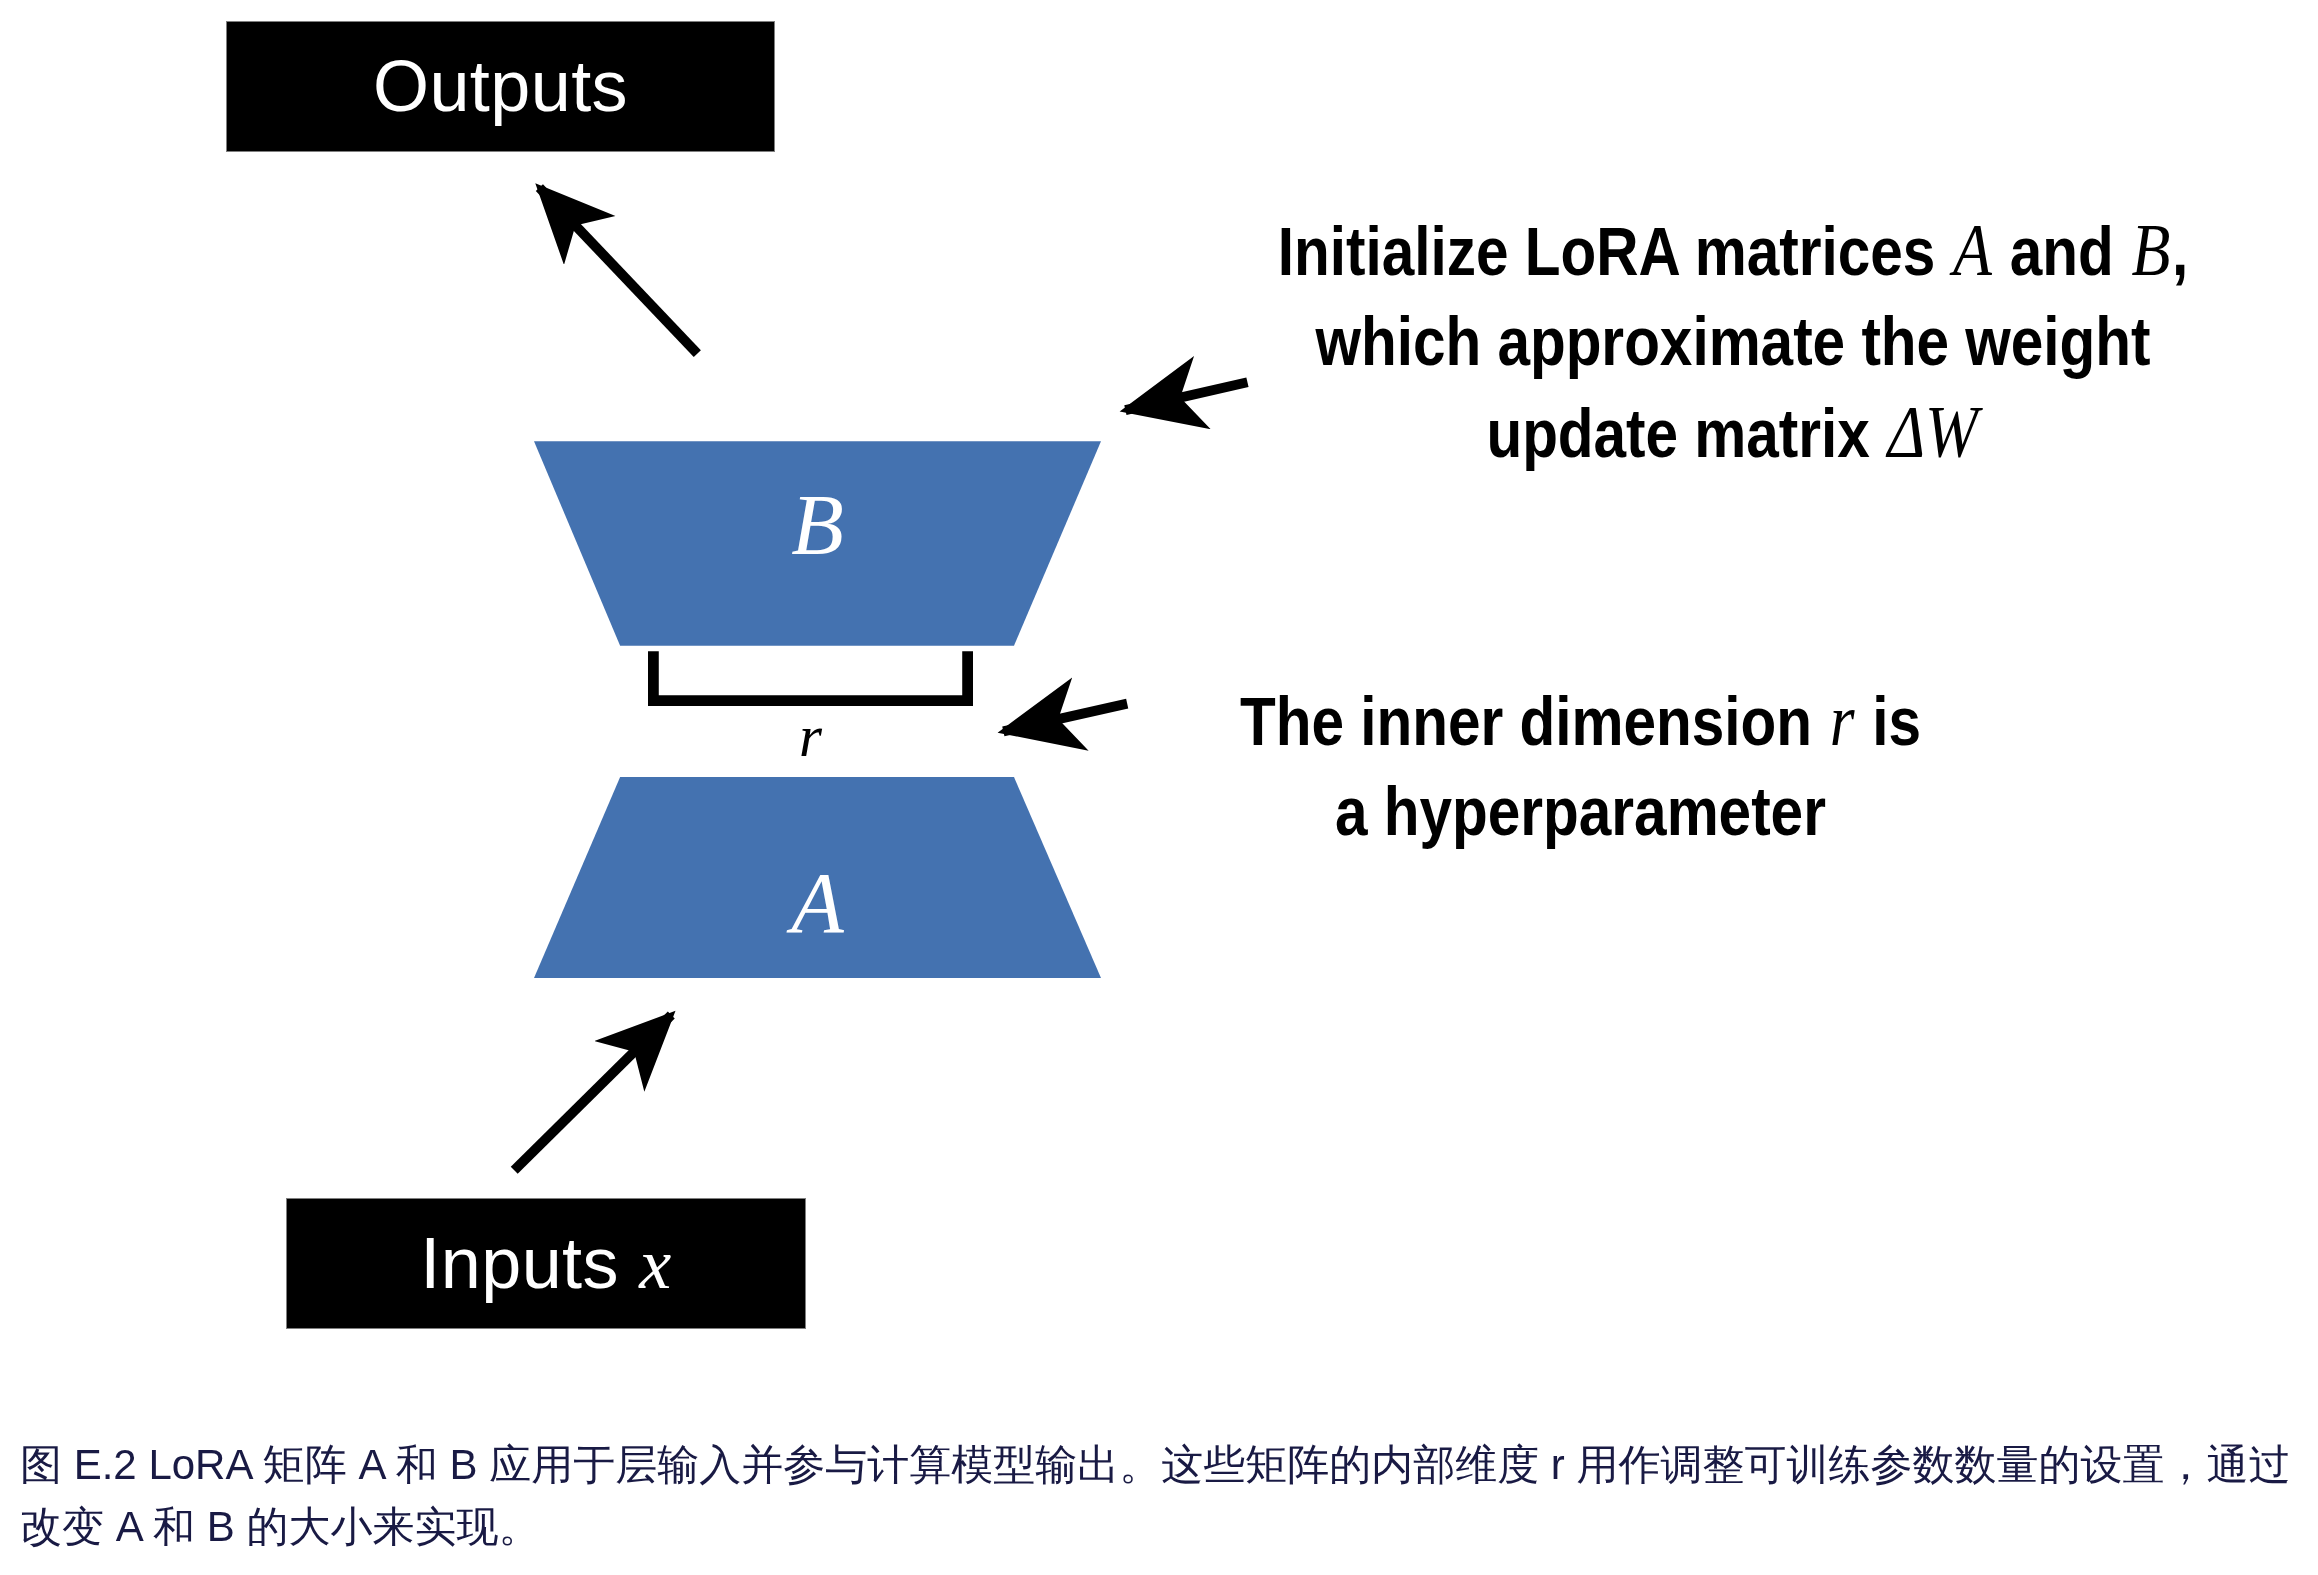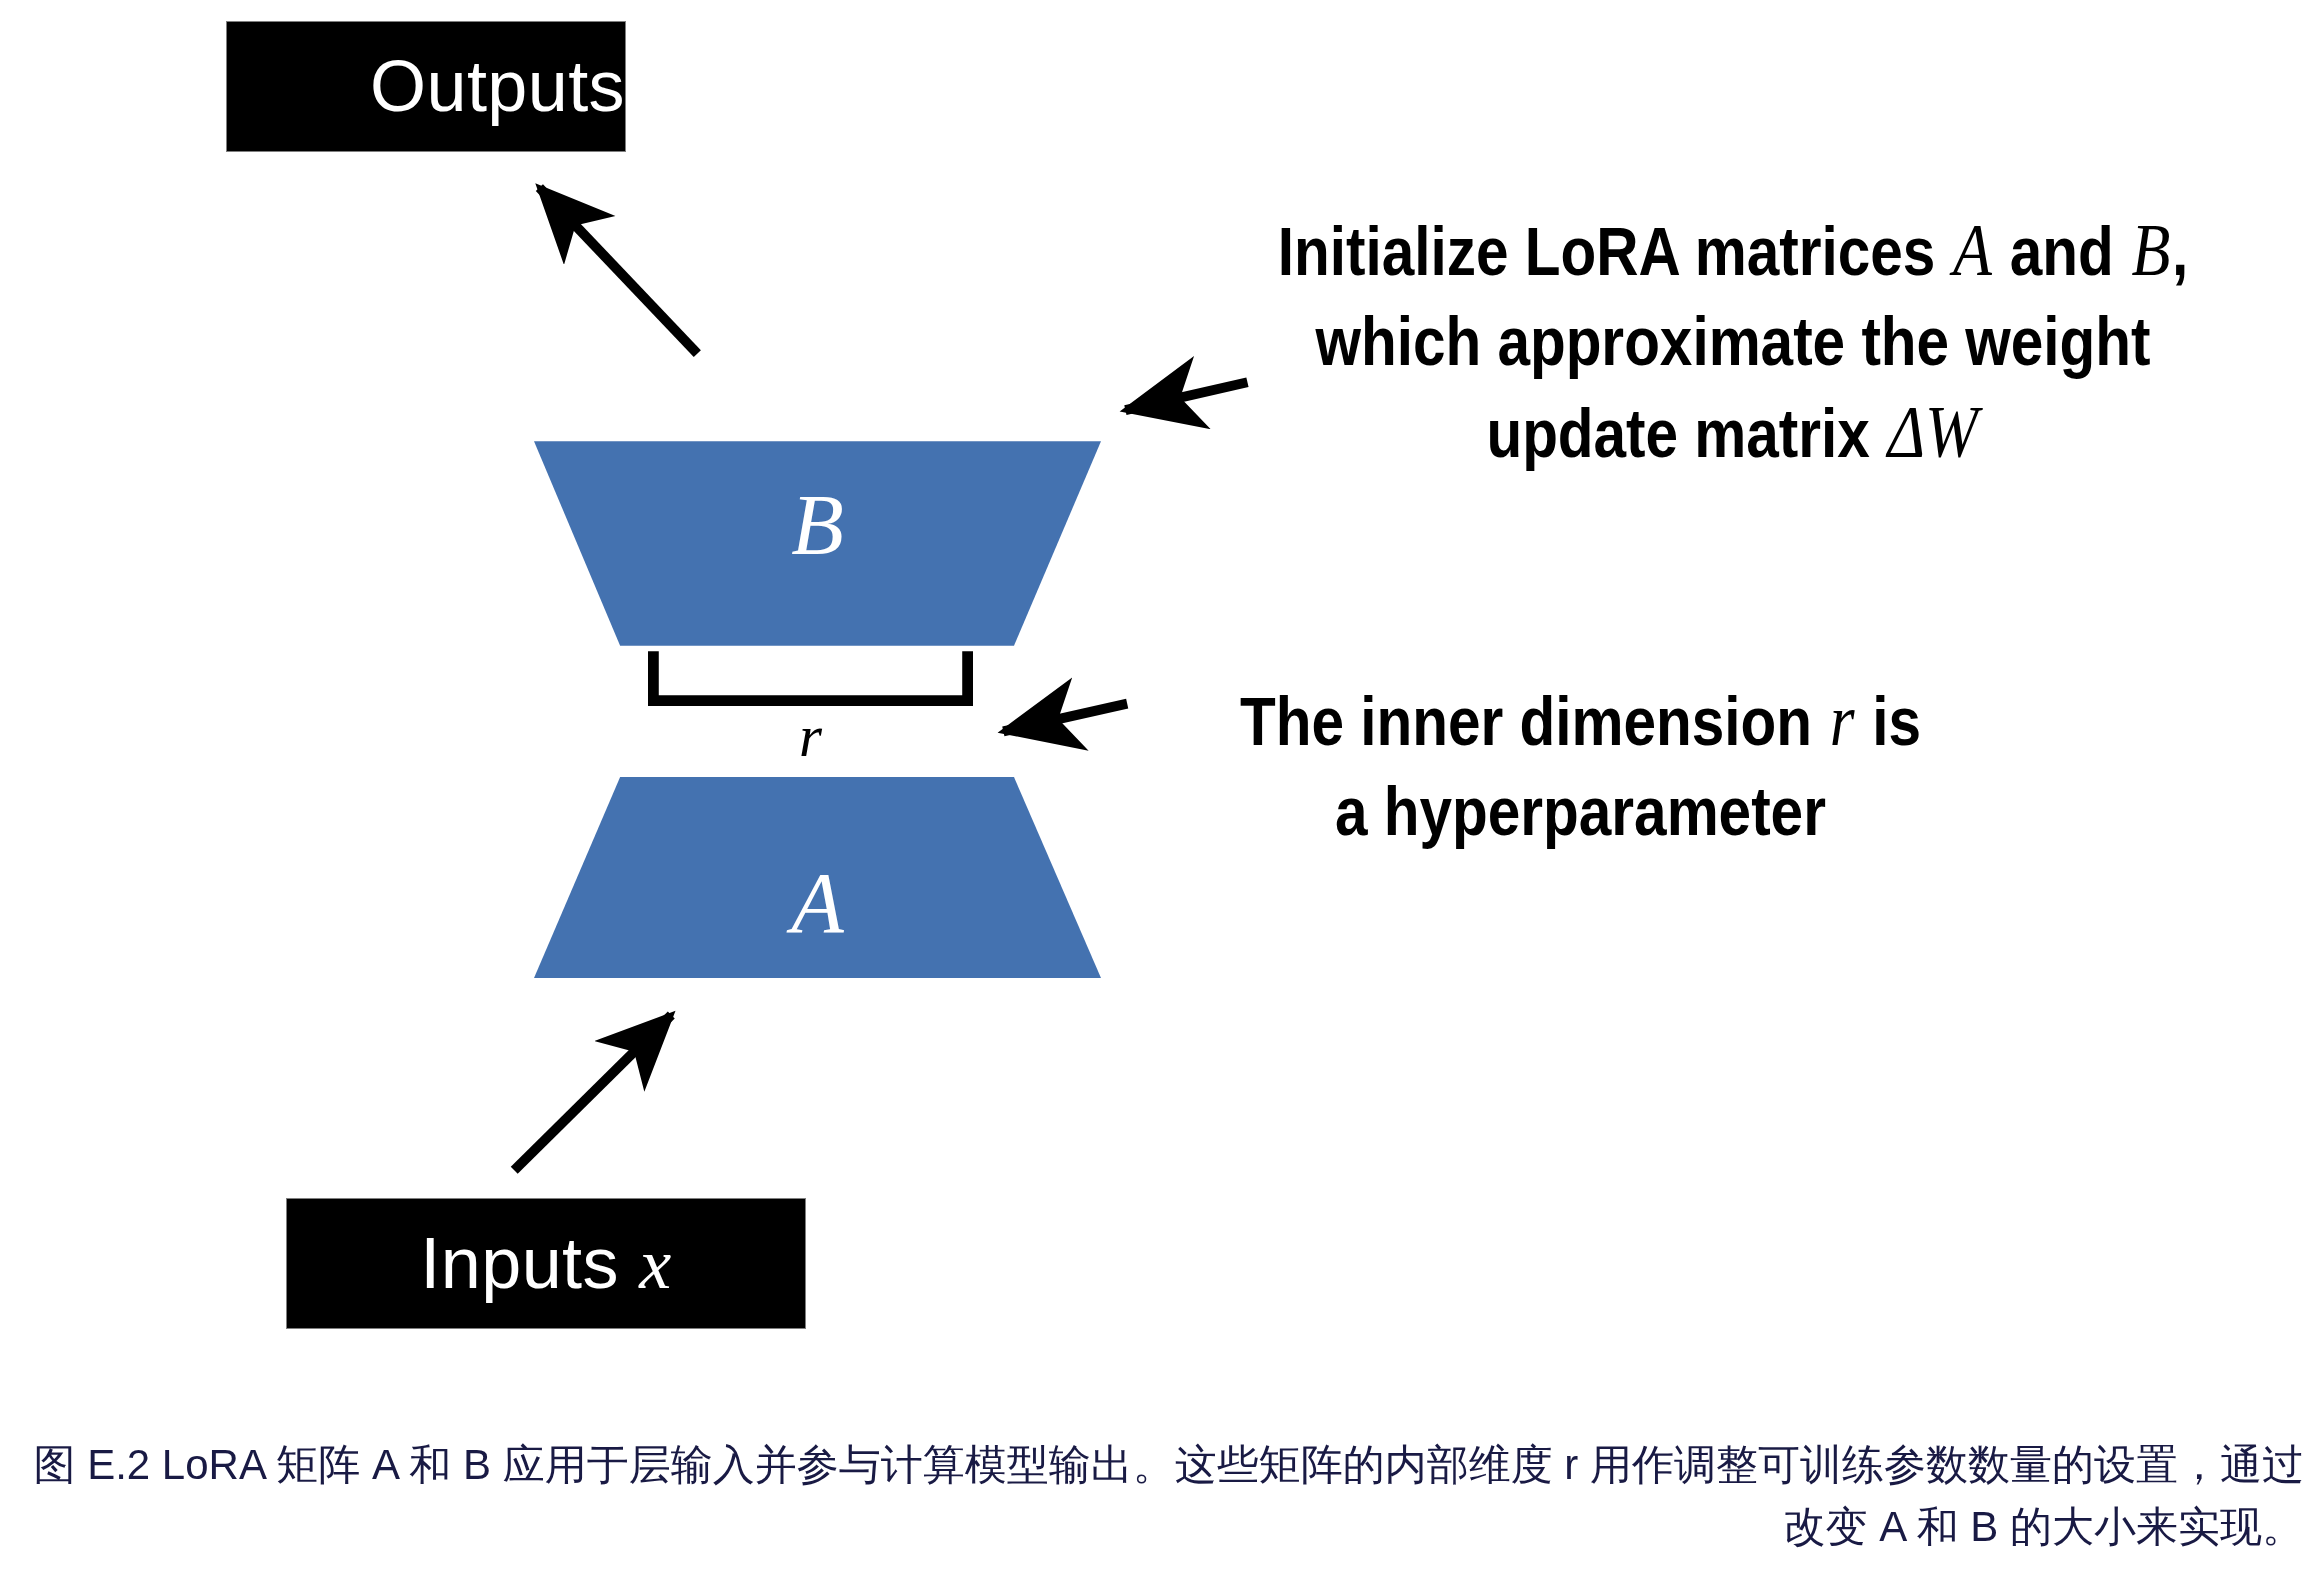--- a/index.html
+++ b/index.html
@@ -33,23 +33,22 @@
     display: flex;
     align-items: center;
     justify-content: center;
     box-sizing: border-box;
     border: 1.8px solid #7f7f7f;
     letter-spacing: 0.4px;
   }
   #outputs-box {
     left: 226px;
     top: 20.6px;
-    width: 400px;
+    width: 549px;
     height: 131px;
-    justify-content: flex-end;
   }
   #inputs-box {
     left: 262px;
     top: 1198px;
     width: 520px;
     height: 131px;
     margin-left: 24px;
   }
   .io-label {
     font-family: "Liberation Sans", sans-serif;
@@ -162,21 +161,20 @@
     position: absolute;
     left: 20px;
     top: 1434px;
     width: 2284px;
     color: #191a44;
     font-family: "Liberation Sans", "DejaVu Sans", sans-serif;
     font-size: 42px;
     font-weight: 400;
     line-height: 1.48;
     letter-spacing: 0px;
-    text-align: right;
   }
 </style>
 </head>
 <body>
 
 <div id="figure-canvas">
 
   <div id="outputs-box" class="io-box">
     <span class="io-label">Outputs</span>
   </div>

